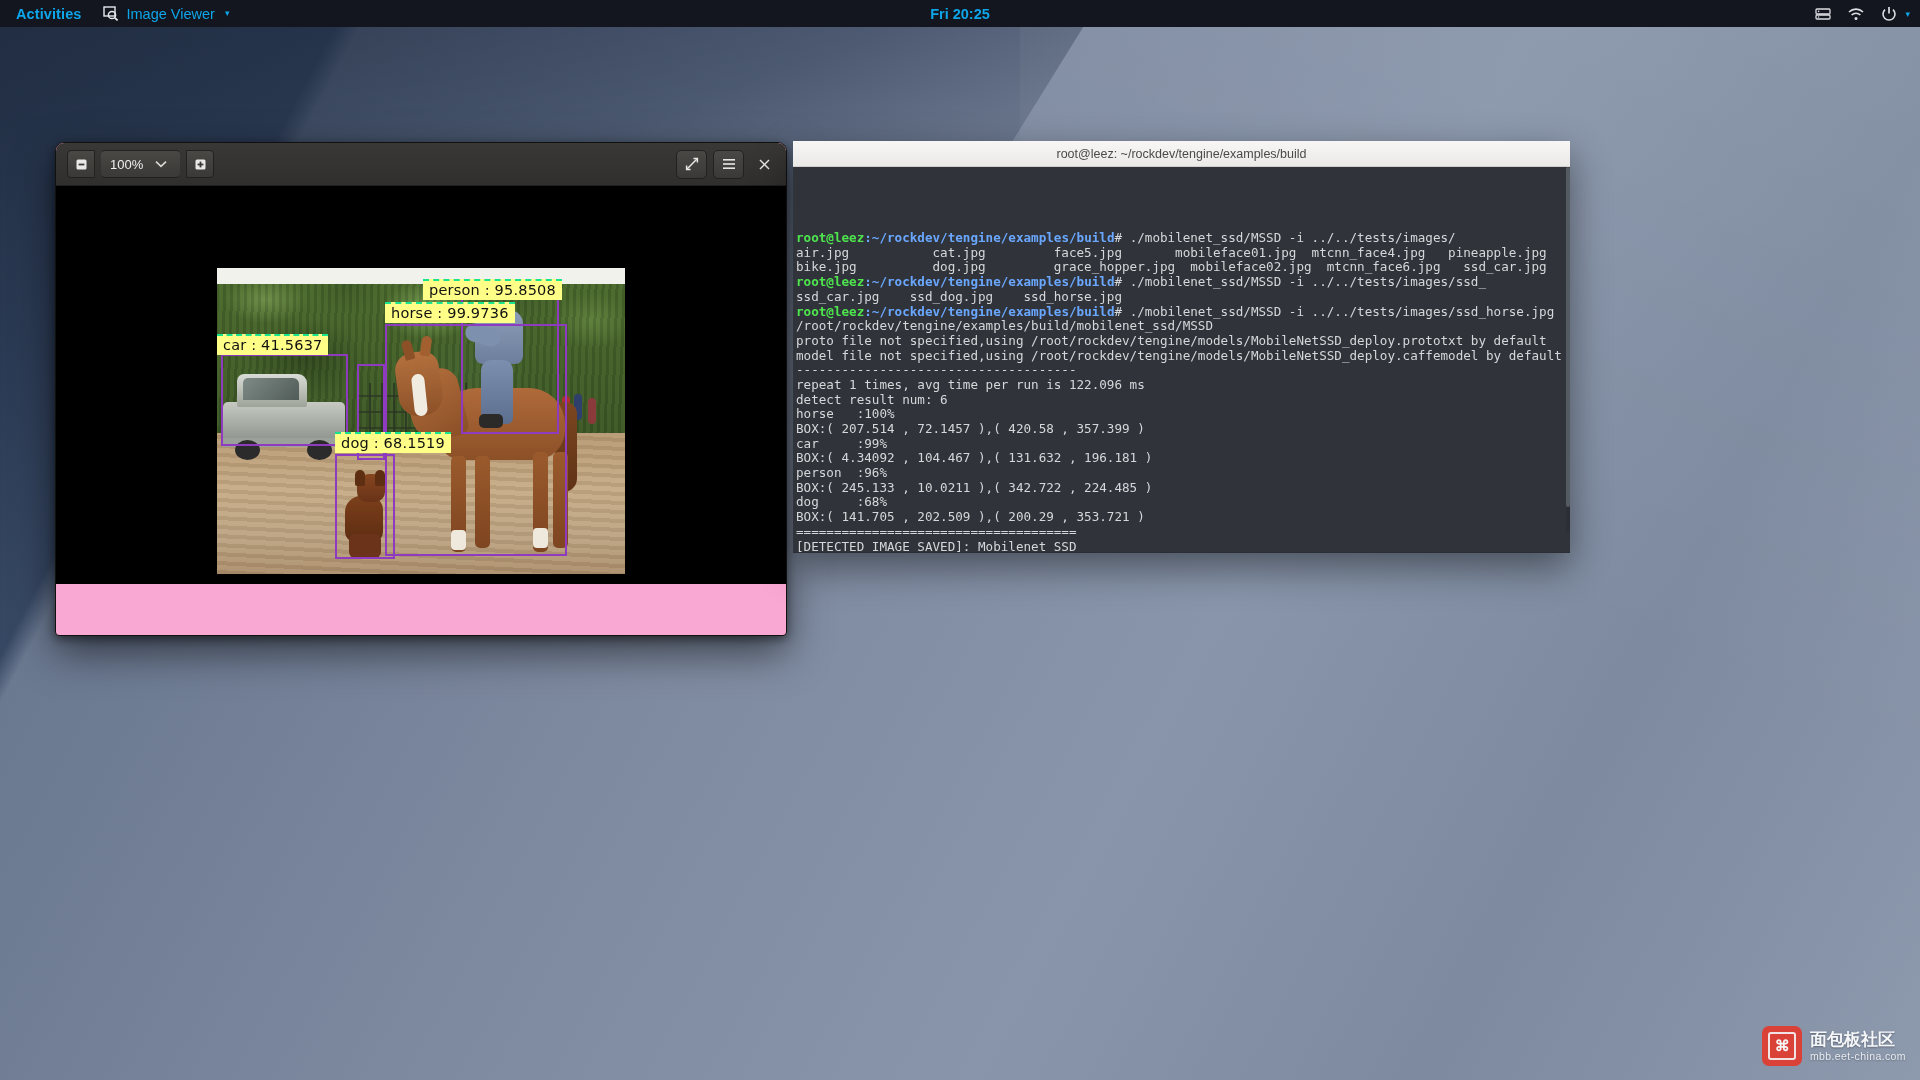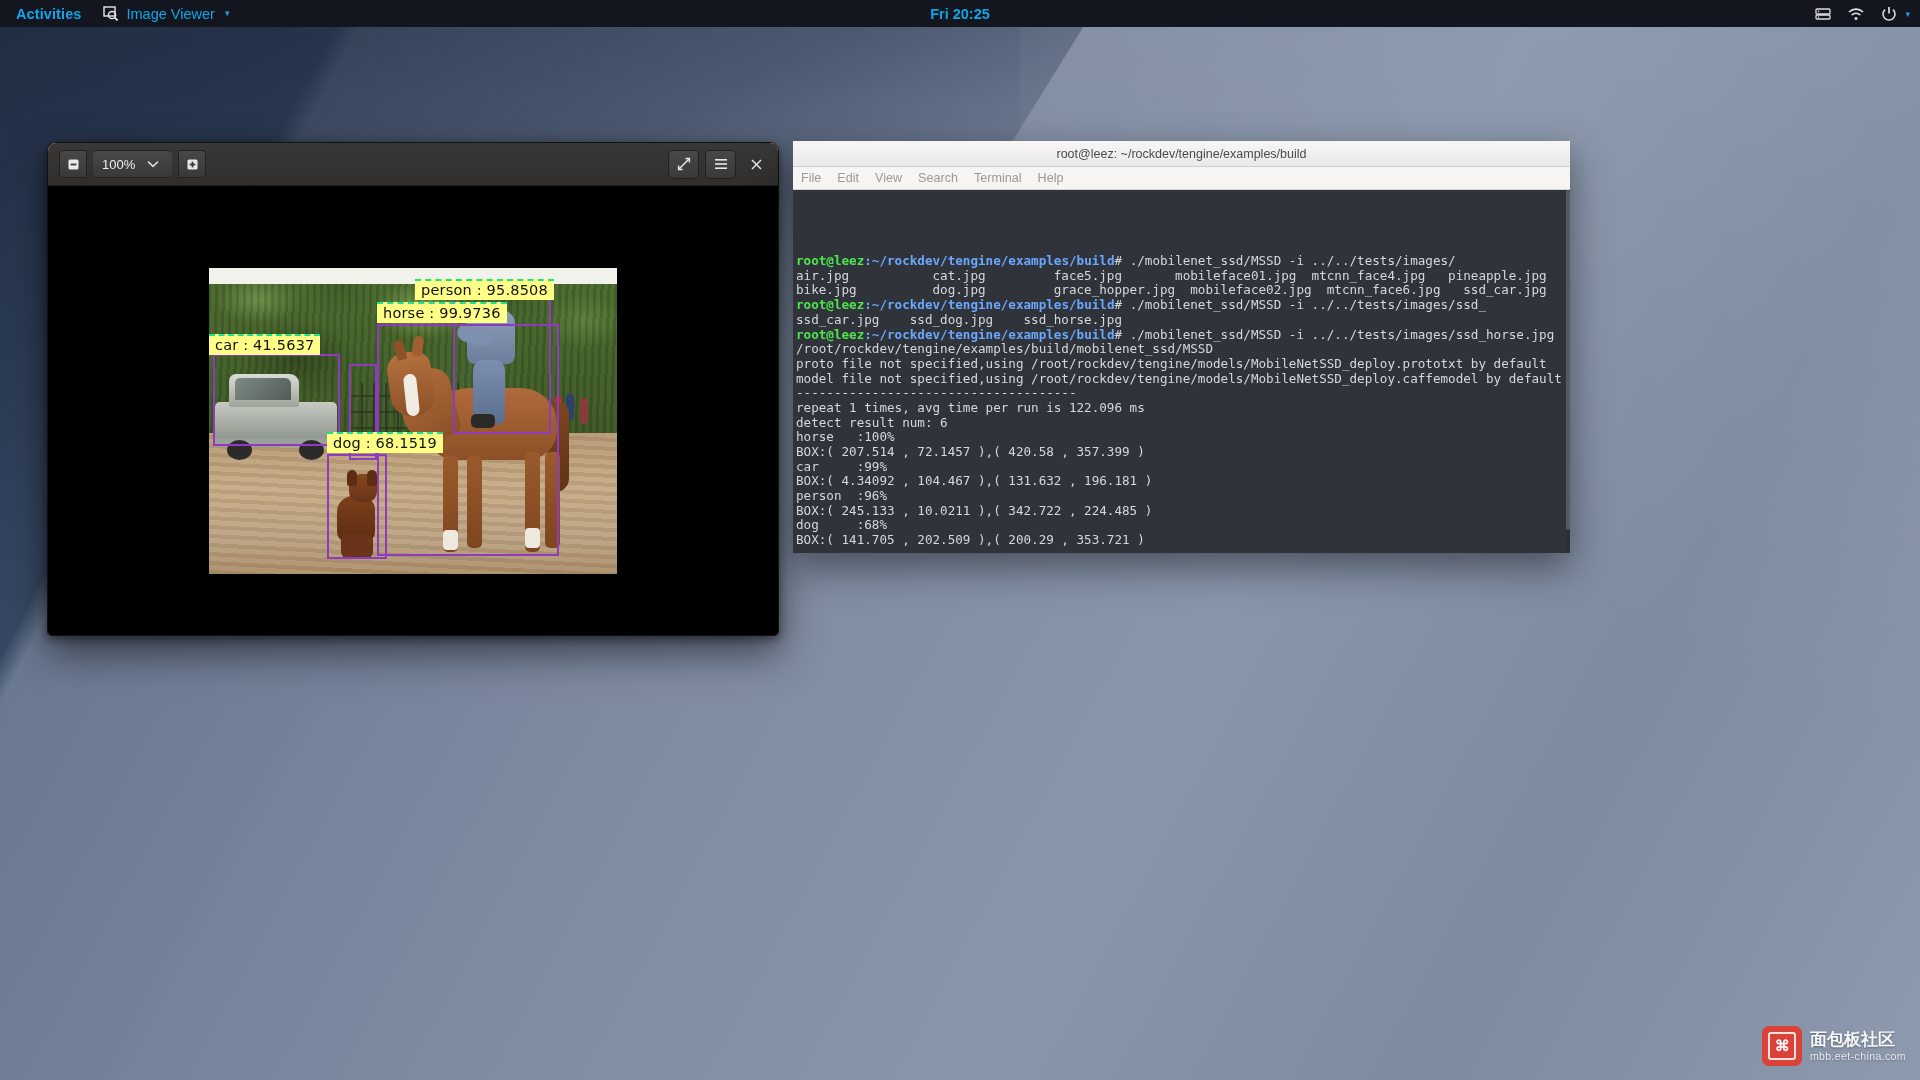--- a/index.html
+++ b/index.html
@@ -39,21 +39,21 @@
     pointer-events:none;
   }
   .tb-right{
     position:absolute;right:10px;top:0;height:27px;display:flex;align-items:center;gap:15px;
   }
   .tb-right .ic{width:18px;height:18px;display:block;opacity:.95;}
   .tb-right .caret{font-size:9px;margin-left:-8px;}
 
   
   .eog{
-    position:absolute;left:47px;top:142px;width:730px;height:492px;
+    position:absolute;left:55px;top:142px;width:730px;height:492px;
     border-radius:9px 9px 4px 4px;
     background:#f9a8d4;
     box-shadow:0 16px 40px rgba(0,0,0,.55),0 3px 10px rgba(0,0,0,.45);
     overflow:hidden;
     border:1px solid #11110f;
   }
   .eog-head{
     height:42px;width:100%;
     background:linear-gradient(#393836,#302f2d);
     border-bottom:1px solid #211f1e;
@@ -84,21 +84,21 @@
   .eog-right{position:absolute;right:8px;top:0;height:42px;display:flex;align-items:center;gap:6px;}
   .hbtn{
     width:29px;height:27px;border:1px solid #23211f;border-radius:5px;
     background:linear-gradient(#4a4845,#3b3937);
     color:#e6e6e5;display:flex;align-items:center;justify-content:center;font-size:13px;
   }
   .xbtn{
     width:28px;height:27px;border:0;background:transparent;color:#e6e6e5;
     display:flex;align-items:center;justify-content:center;font-size:16px;
   }
-  .eog-canvas{width:100%;height:450px;background:#000;position:relative;}
+  .eog-canvas{width:100%;height:398px;background:#000;position:relative;}
 
   
   .photo{
     position:absolute;left:161px;top:82px;width:408px;height:306px;
     background:
       linear-gradient(#cfd8c8,#cfd8c8);
     overflow:hidden;
   }
   .ph-sky{position:absolute;left:0;top:0;width:100%;height:16px;background:#f2f2ec;}
   .ph-trees{
@@ -397,28 +397,20 @@
       <div class="dlabel" style="left:0px;top:66px;">car : 41.5637</div>
       <div class="dlabel" style="left:118px;top:164px;text-align:right;">dog : 68.1519</div>
     </div>
   </div>
 </div>
 
 <div class="term">
   <div class="term-head">
     <span>root@leez: ~/rockdev/tengine/examples/build</span>
   </div>
-  <div class="term-menu">
-    <span>File</span>
-    <span>Edit</span>
-    <span>View</span>
-    <span>Search</span>
-    <span>Terminal</span>
-    <span>Help</span>
-  </div>
   <div class="term-body" id="term-body">
     <div class="scrollbar"><i></i></div>
   <div class="ln"><span class="pr-user">root@leez</span><span class="pr-path">:~/rockdev/tengine/examples/build</span><span class="pr-sym"># ./mobilenet_ssd/MSSD -i ../../tests/images/</span></div><div class="ln">air.jpg           cat.jpg         face5.jpg       mobileface01.jpg  mtcnn_face4.jpg   pineapple.jpg</div><div class="ln">bike.jpg          dog.jpg         grace_hopper.jpg  mobileface02.jpg  mtcnn_face6.jpg   ssd_car.jpg</div><div class="ln"><span class="pr-user">root@leez</span><span class="pr-path">:~/rockdev/tengine/examples/build</span><span class="pr-sym"># ./mobilenet_ssd/MSSD -i ../../tests/images/ssd_</span></div><div class="ln">ssd_car.jpg    ssd_dog.jpg    ssd_horse.jpg</div><div class="ln"><span class="pr-user">root@leez</span><span class="pr-path">:~/rockdev/tengine/examples/build</span><span class="pr-sym"># ./mobilenet_ssd/MSSD -i ../../tests/images/ssd_horse.jpg</span></div><div class="ln">/root/rockdev/tengine/examples/build/mobilenet_ssd/MSSD</div><div class="ln">proto file not specified,using /root/rockdev/tengine/models/MobileNetSSD_deploy.prototxt by default</div><div class="ln">model file not specified,using /root/rockdev/tengine/models/MobileNetSSD_deploy.caffemodel by default</div><div class="ln">-------------------------------------</div><div class="ln">repeat 1 times, avg time per run is 122.096 ms</div><div class="ln">detect result num: 6</div><div class="ln">horse   :100%</div><div class="ln">BOX:( 207.514 , 72.1457 ),( 420.58 , 357.399 )</div><div class="ln">car     :99%</div><div class="ln">BOX:( 4.34092 , 104.467 ),( 131.632 , 196.181 )</div><div class="ln">person  :96%</div><div class="ln">BOX:( 245.133 , 10.0211 ),( 342.722 , 224.485 )</div><div class="ln">dog     :68%</div><div class="ln">BOX:( 141.705 , 202.509 ),( 200.29 , 353.721 )</div><div class="ln">=====================================</div><div class="ln">[DETECTED IMAGE SAVED]: Mobilenet_SSD</div></div>
 </div>
 
 <div class="wm">
   <div class="wm-logo">
       <span>⌘</span>
     </div>
   <div class="wm-txt">

